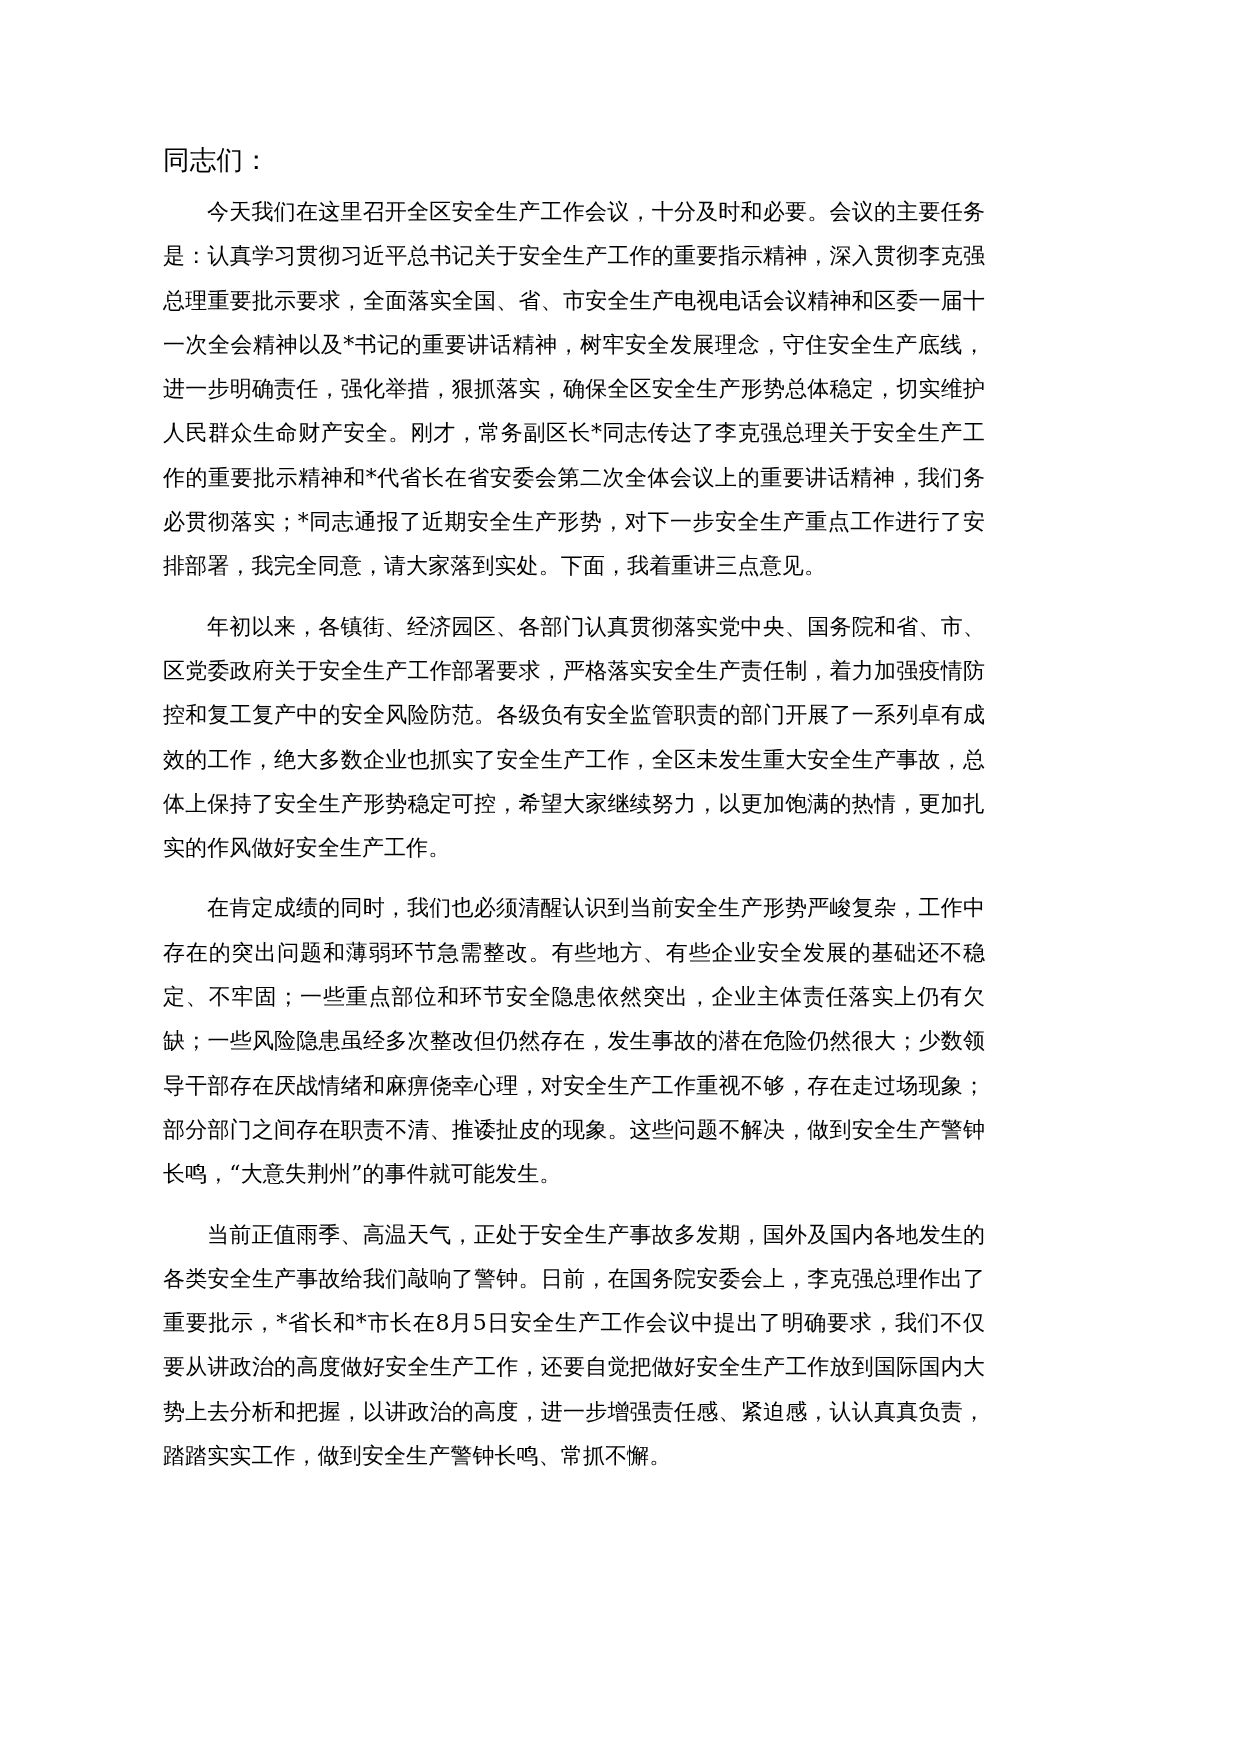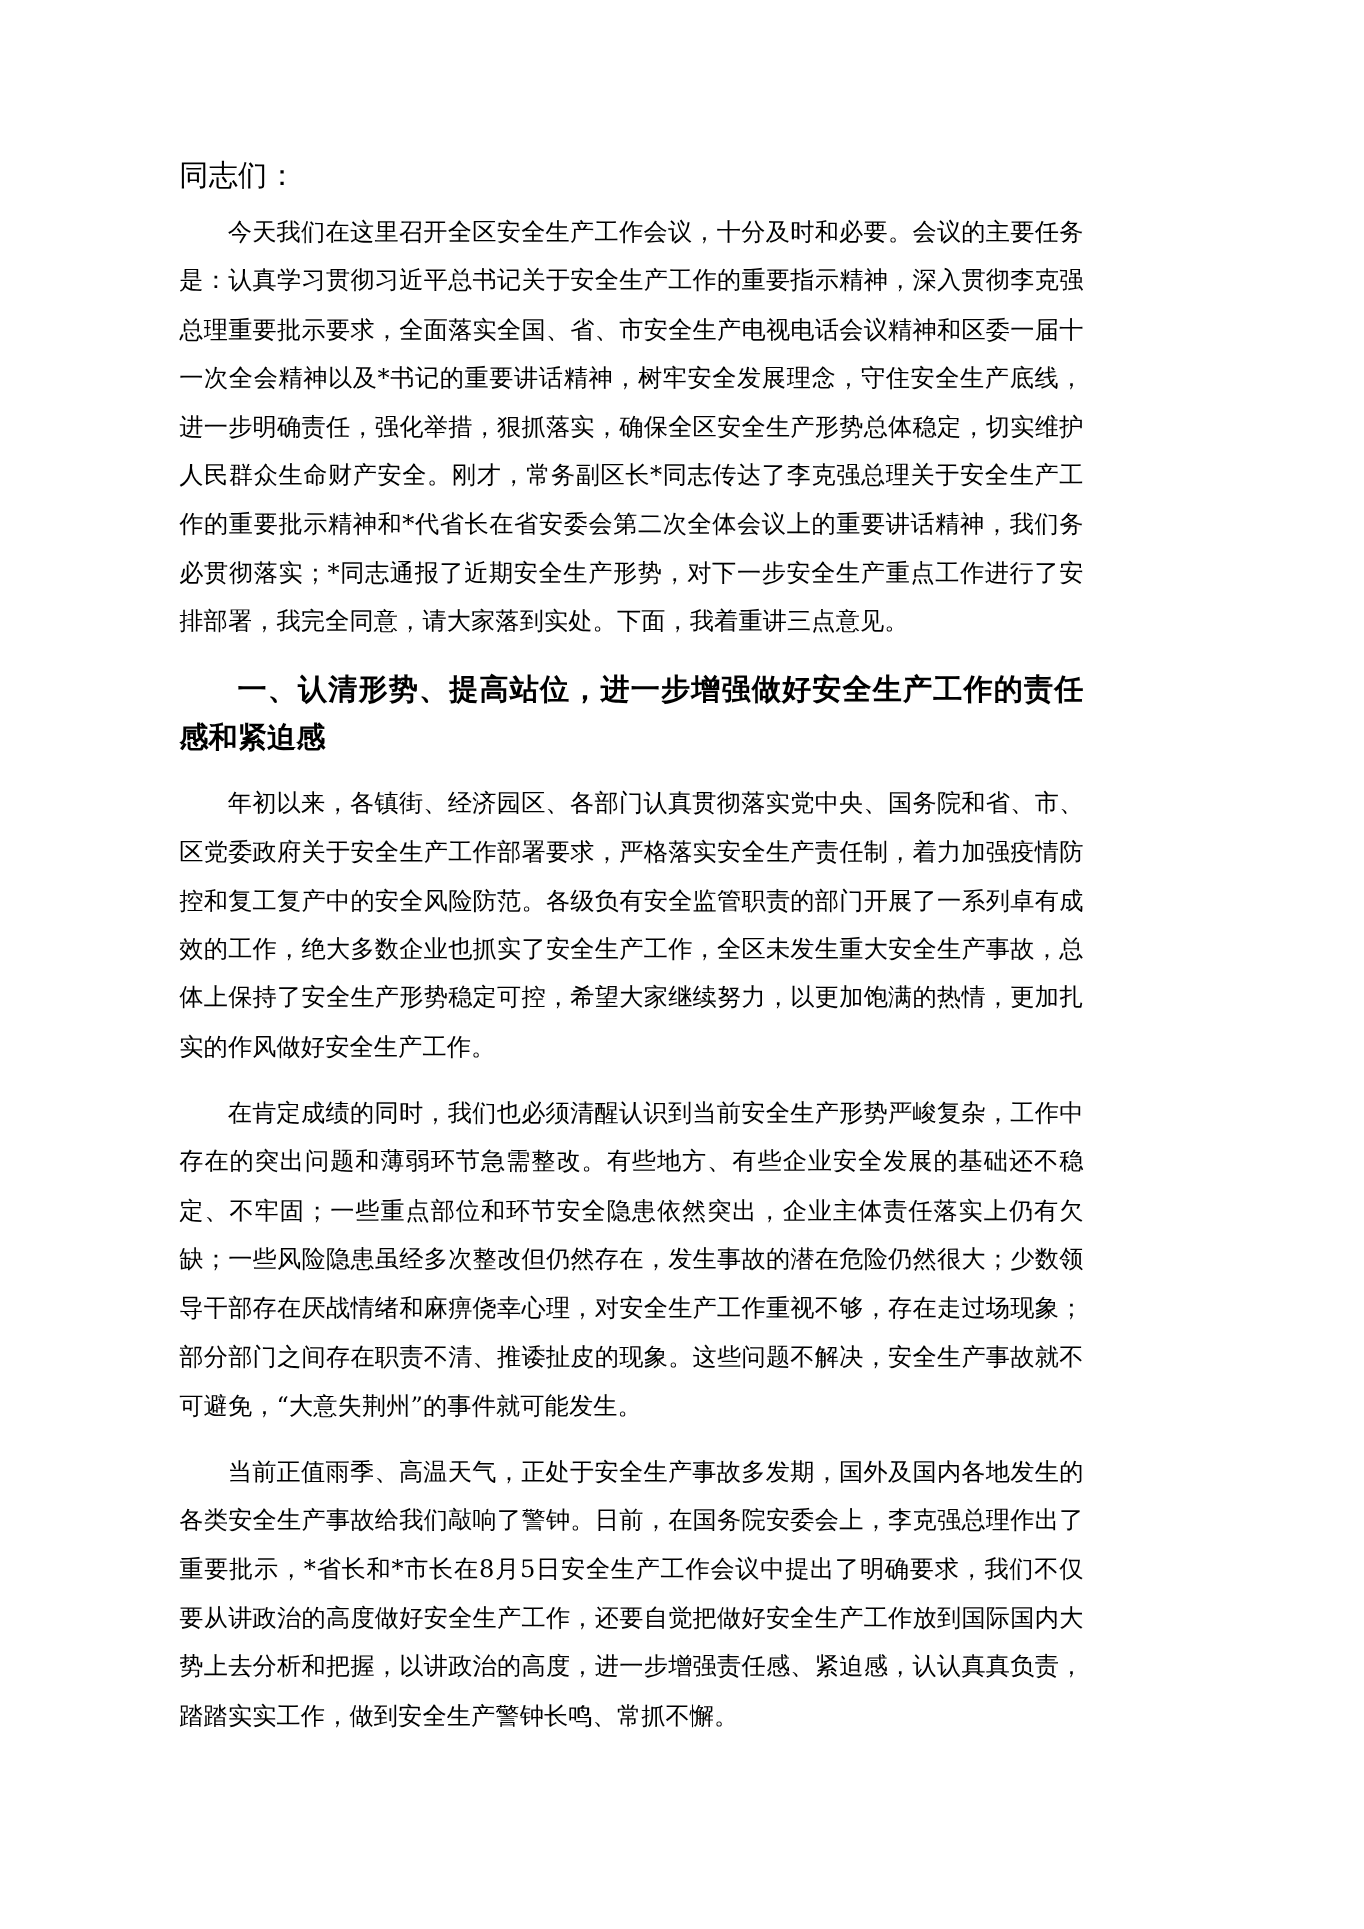--- a/index.html
+++ b/index.html
@@ -68,22 +68,21 @@
 </head>
 <body>
 
 <div class="page">
   <div class="content clip">
 
     <div class="salutation">同志们：</div>
 
     <p class="body-par">今天我们在这里召开全区安全生产工作会议，十分及时和必要。会议的主要任务是：认真学习贯彻习近平总书记关于安全生产工作的重要指示精神，深入贯彻李克强总理重要批示要求，全面落实全国、省、市安全生产电视电话会议精神和区委一届十一次全会精神以及*书记的重要讲话精神，树牢安全发展理念，守住安全生产底线，进一步明确责任，强化举措，狠抓落实，确保全区安全生产形势总体稳定，切实维护人民群众生命财产安全。刚才，常务副区长*同志传达了李克强总理关于安全生产工作的重要批示精神和*代省长在省安委会第二次全体会议上的重要讲话精神，我们务必贯彻落实；*同志通报了近期安全生产形势，对下一步安全生产重点工作进行了安排部署，我完全同意，请大家落到实处。下面，我着重讲三点意见。</p>
 
-    <p class="heading-par">一、认清形势、提高站位，进一步增强做好安全生产工作的责任感和紧迫感</p>
 
     <p class="body-par">年初以来，各镇街、经济园区、各部门认真贯彻落实党中央、国务院和省、市、区党委政府关于安全生产工作部署要求，严格落实安全生产责任制，着力加强疫情防控和复工复产中的安全风险防范。各级负有安全监管职责的部门开展了一系列卓有成效的工作，绝大多数企业也抓实了安全生产工作，全区未发生重大安全生产事故，总体上保持了安全生产形势稳定可控，希望大家继续努力，以更加饱满的热情，更加扎实的作风做好安全生产工作。</p>
 
-    <p class="body-par">在肯定成绩的同时，我们也必须清醒认识到当前安全生产形势严峻复杂，工作中存在的突出问题和薄弱环节急需整改。有些地方、有些企业安全发展的基础还不稳定、不牢固；一些重点部位和环节安全隐患依然突出，企业主体责任落实上仍有欠缺；一些风险隐患虽经多次整改但仍然存在，发生事故的潜在危险仍然很大；少数领导干部存在厌战情绪和麻痹侥幸心理，对安全生产工作重视不够，存在走过场现象；部分部门之间存在职责不清、推诿扯皮的现象。这些问题不解决，安全生产事故就不可避免，“大意失荆州”的事件就可能发生。</p>
+    <p class="body-par">在肯定成绩的同时，我们也必须清醒认识到当前安全生产形势严峻复杂，工作中存在的突出问题和薄弱环节急需整改。有些地方、有些企业安全发展的基础还不稳定、不牢固；一些重点部位和环节安全隐患依然突出，企业主体责任落实上仍有欠缺；一些风险隐患虽经多次整改但仍然存在，发生事故的潜在危险仍然很大；少数领导干部存在厌战情绪和麻痹侥幸心理，对安全生产工作重视不够，存在走过场现象；部分部门之间存在职责不清、推诿扯皮的现象。这些问题不解决，做到安全生产警钟长鸣，“大意失荆州”的事件就可能发生。</p>
 
     <p class="body-par">当前正值雨季、高温天气，正处于安全生产事故多发期，国外及国内各地发生的各类安全生产事故给我们敲响了警钟。日前，在国务院安委会上，李克强总理作出了重要批示，*省长和*市长在8月5日安全生产工作会议中提出了明确要求，我们不仅要从讲政治的高度做好安全生产工作，还要自觉把做好安全生产工作放到国际国内大势上去分析和把握，以讲政治的高度，进一步增强责任感、紧迫感，认认真真负责，踏踏实实工作，做到安全生产警钟长鸣、常抓不懈。</p>
 
   </div>
 </div>
 
 </body></html>

